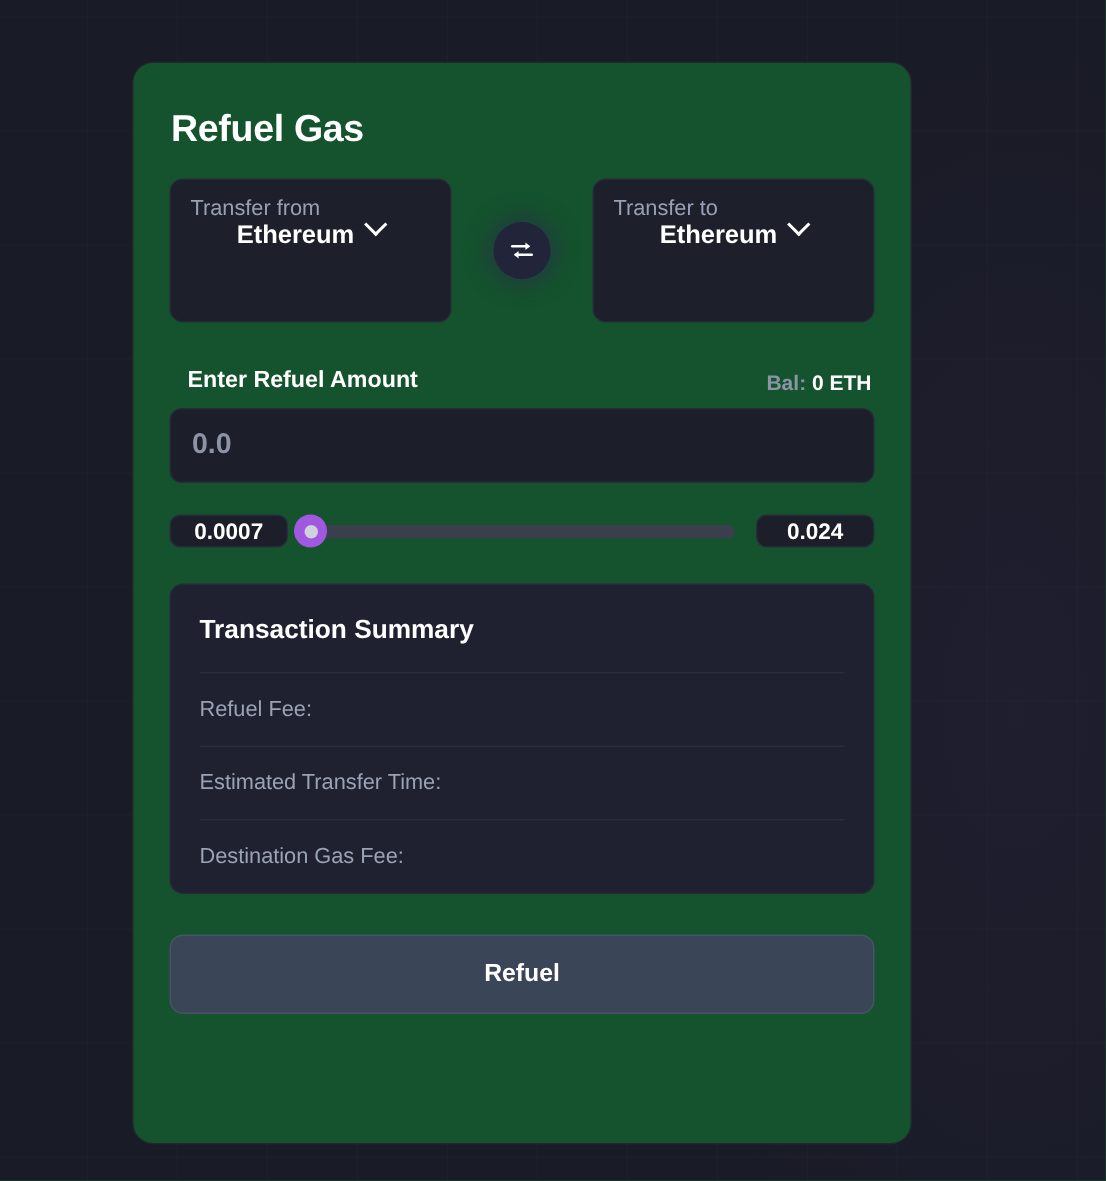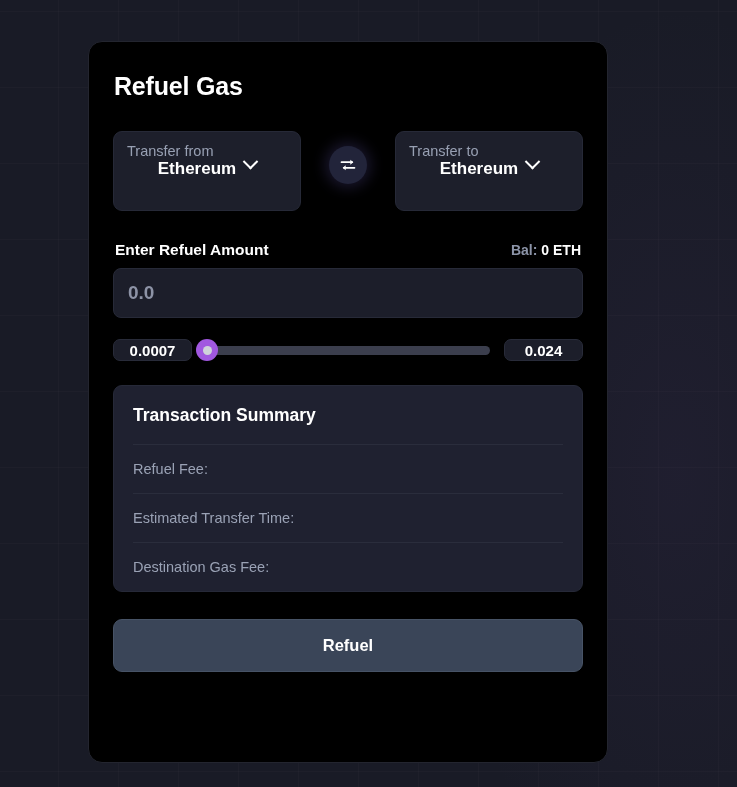--- a/index.html
+++ b/index.html
@@ -30,21 +30,21 @@
     background: radial-gradient(ellipse at 80% 60%, rgba(90,60,130,0.10), transparent 70%);
     pointer-events: none;
   }
 
   .card {
     position: absolute;
     left: 88px;
     top: 41px;
     width: 520px;
     height: 722px;
-    background: #000000;
+    background: #14532d;
     border: 1px solid #23252f;
     border-radius: 14px;
     padding: 26px 24px 24px 24px;
   }
 
   .card-title {
     color: #ffffff;
     font-size: 25px;
     font-weight: bold;
     letter-spacing: -0.2px;
@@ -54,28 +54,27 @@
   
   .transfer-row {
     display: flex;
     align-items: center;
     justify-content: space-between;
     gap: 0;
   }
 
   .chain-box {
     width: 188px;
-    height: 80px;
+    height: 96px;
     background: #1d1f2b;
     border: 1px solid #262937;
     border-radius: 9px;
     padding: 11px 13px 0 13px;
     display: flex;
     flex-direction: column;
-    margin-top: 12px;
   }
 
   .chain-label {
     color: #98a0b3;
     font-size: 14.5px;
     text-align: left;
   }
 
   .chain-value-wrap {
     flex: 1;
@@ -111,23 +110,23 @@
     flex: 0 0 auto;
     margin: 0 2px;
     border: none;
   }
 
   .swap-btn svg { display: block; }
 
   
   .amount-head {
     display: flex;
-    align-items: center;
+    align-items: flex-end;
     justify-content: space-between;
-    margin: 30px 2px 9px 2px;
+    margin: 30px 2px 9px 12px;
   }
 
   .amount-title {
     color: #ffffff;
     font-size: 15.5px;
     font-weight: bold;
   }
 
   .bal {
     font-size: 14px;

